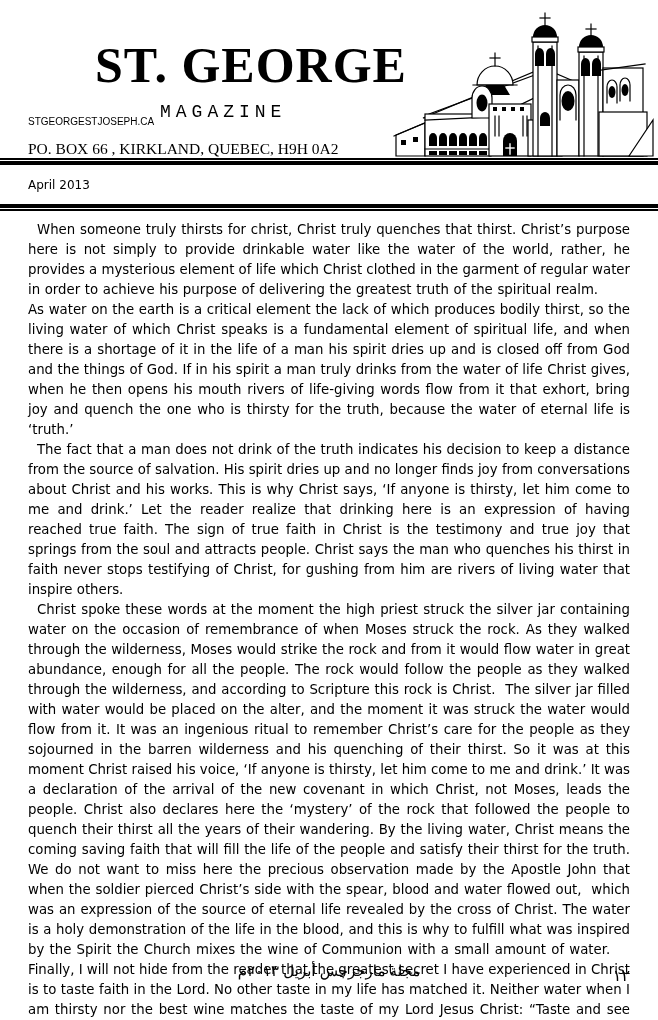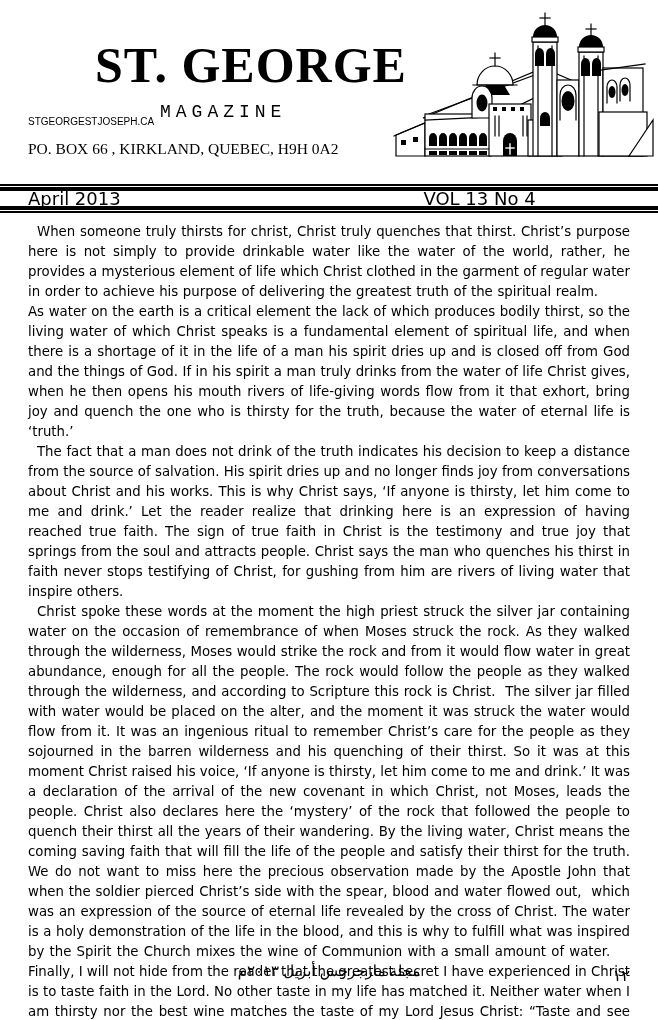--- a/index.html
+++ b/index.html
@@ -1,21 +1,21 @@
 <!DOCTYPE html>
 <html><head>
 <meta charset="utf-8">
 <style>
   html,body { margin:0; padding:0; background:#ffffff; }
   .page {
     position:relative; width:658px; height:1020px; background:#ffffff;
     color:#000; overflow:hidden; font-family:"DejaVu Sans", sans-serif;
   }
   
-  .masthead { position:relative; height:184px; }
+  .masthead { position:relative; height:158px; }
   .mag-title {
     position:absolute; left:95px; top:36px;
     font-family:"Liberation Serif", serif; font-weight:bold;
     font-size:50px; letter-spacing:1px; white-space:nowrap;
   }
   .mag-subtitle {
     position:absolute; left:160px; top:102px;
     font-family:Liberation Mono, monospace; font-size:18px; letter-spacing:5px;
   }
   .mag-website {
@@ -25,22 +25,22 @@
   .mag-address {
     position:absolute; left:28px; top:140px;
     font-family:"Liberation Serif", serif; font-size:15.5px; white-space:nowrap;
   }
   .church { position:absolute; right:3px; top:8px; }
   
   .rule-a { height:7px; background:linear-gradient(to bottom,#000 0 2px,#fff 2px 3px,#000 3px 7px); }
   .rule-b { height:7px; background:linear-gradient(to bottom,#000 0 4px,#fff 4px 5px,#000 5px 7px); }
   
   .issue-row {
-    display:flex; align-items:center; height:15px; padding:0 28px;
-    font-size:18px;
+    display:flex; align-items:center; height:39px; padding:0 28px;
+    font-size:12px;
   }
   .issue-row .left  { flex:1; text-align:left;  }
   .issue-row .mid   { flex:1; text-align:center; white-space:nowrap; }
   .issue-row .right { flex:1.3; text-align:right; white-space:nowrap; }
   
   .quote {
     margin:5px 30px 7px; text-align:center;
     font-size:16.5px; line-height:23px;
   }
   .quote .ref { font-family:"Liberation Serif", serif; font-size:15.5px; margin-left:3px; }
@@ -152,21 +152,20 @@
       <ellipse cx="232" cy="82" rx="3.5" ry="6" fill="#000" stroke="none"></ellipse>
       <rect class="ln" x="206" y="104" width="48" height="44" fill="#fff"></rect>
       <polygon class="ln" points="236,148 260,112 260,148" fill="#fff"></polygon>
     </svg>
   </header>
 
   <div class="rule-a"></div>
 
   <div class="issue-row">
     <span class="left">April 2013</span>
-    <span class="mid">VOL 13 No 4</span>
   </div>
 
   <div class="rule-b"></div>
 
 
   <main class="body-text">
     <p>When someone truly thirsts for christ, Christ truly quenches that thirst. Christ’s purpose here is not simply to provide drinkable water like the water of the world, rather, he provides a mysterious element of life which Christ clothed in the garment of regular water in order to achieve his purpose of delivering the greatest truth of the spiritual realm.&nbsp;&nbsp;&nbsp;&nbsp;&nbsp;&nbsp;&nbsp; As water on the earth is a critical element the lack of which produces bodily thirst, so the living water of which Christ speaks is a fundamental element of spiritual life, and when there is a shortage of it in the life of a man his spirit dries up and is closed off from God and the things of God. If in his spirit a man truly drinks from the water of life Christ gives, when he then opens his mouth rivers of life-giving words flow from it that exhort, bring joy and quench the one who is thirsty for the truth, because the water of eternal life is ‘truth.’</p>
     <p>The fact that a man does not drink of the truth indicates his decision to keep a distance from the source of salvation. His spirit dries up and no longer finds joy from conversations about Christ and his works. This is why Christ says, ‘If anyone is thirsty, let him come to me and drink.’ Let the reader realize that drinking here is an expression of having reached true faith. The sign of true faith in Christ is the testimony and true joy that springs from the soul and attracts people. Christ says the man who quenches his thirst in faith never stops testifying of Christ, for gushing from him are rivers of living water that inspire others.</p>
     <p>Christ spoke these words at the moment the high priest struck the silver jar containing water on the occasion of remembrance of when Moses struck the rock. As they walked through the wilderness, Moses would strike the rock and from it would flow water in great abundance, enough for all the people. The rock would follow the people as they walked through the wilderness, and according to Scripture this rock is Christ.&nbsp; The silver jar filled with water would be placed on the alter, and the moment it was struck the water would flow from it. It was an ingenious ritual to remember Christ’s care for the people as they sojourned in the barren wilderness and his quenching of their thirst. So it was at this moment Christ raised his voice, ‘If anyone is thirsty, let him come to me and drink.’ It was a declaration of the arrival of the new covenant in which Christ, not Moses, leads the people. Christ also declares here the ‘mystery’ of the rock that followed the people to quench their thirst all the years of their wandering. By the living water, Christ means the coming saving faith that will fill the life of the people and satisfy their thirst for the truth. We do not want to miss here the precious observation made by the Apostle John that when the soldier pierced Christ’s side with the spear, blood and water flowed out,&nbsp; which was an expression of the source of eternal life revealed by the cross of Christ. The water is a holy demonstration of the life in the blood, and this is why to fulfill what was inspired by the Spirit the Church mixes the wine of Communion with a small amount of water.&nbsp;&nbsp;&nbsp;&nbsp; Finally, I will not hide from the reader that the greatest secret I have experienced in Christ is to taste faith in the Lord. No other taste in my life has matched it. Neither water when I am thirsty nor the best wine matches the taste of my Lord Jesus Christ: “Taste and see that the LORD is good.”</p>
   </main>

